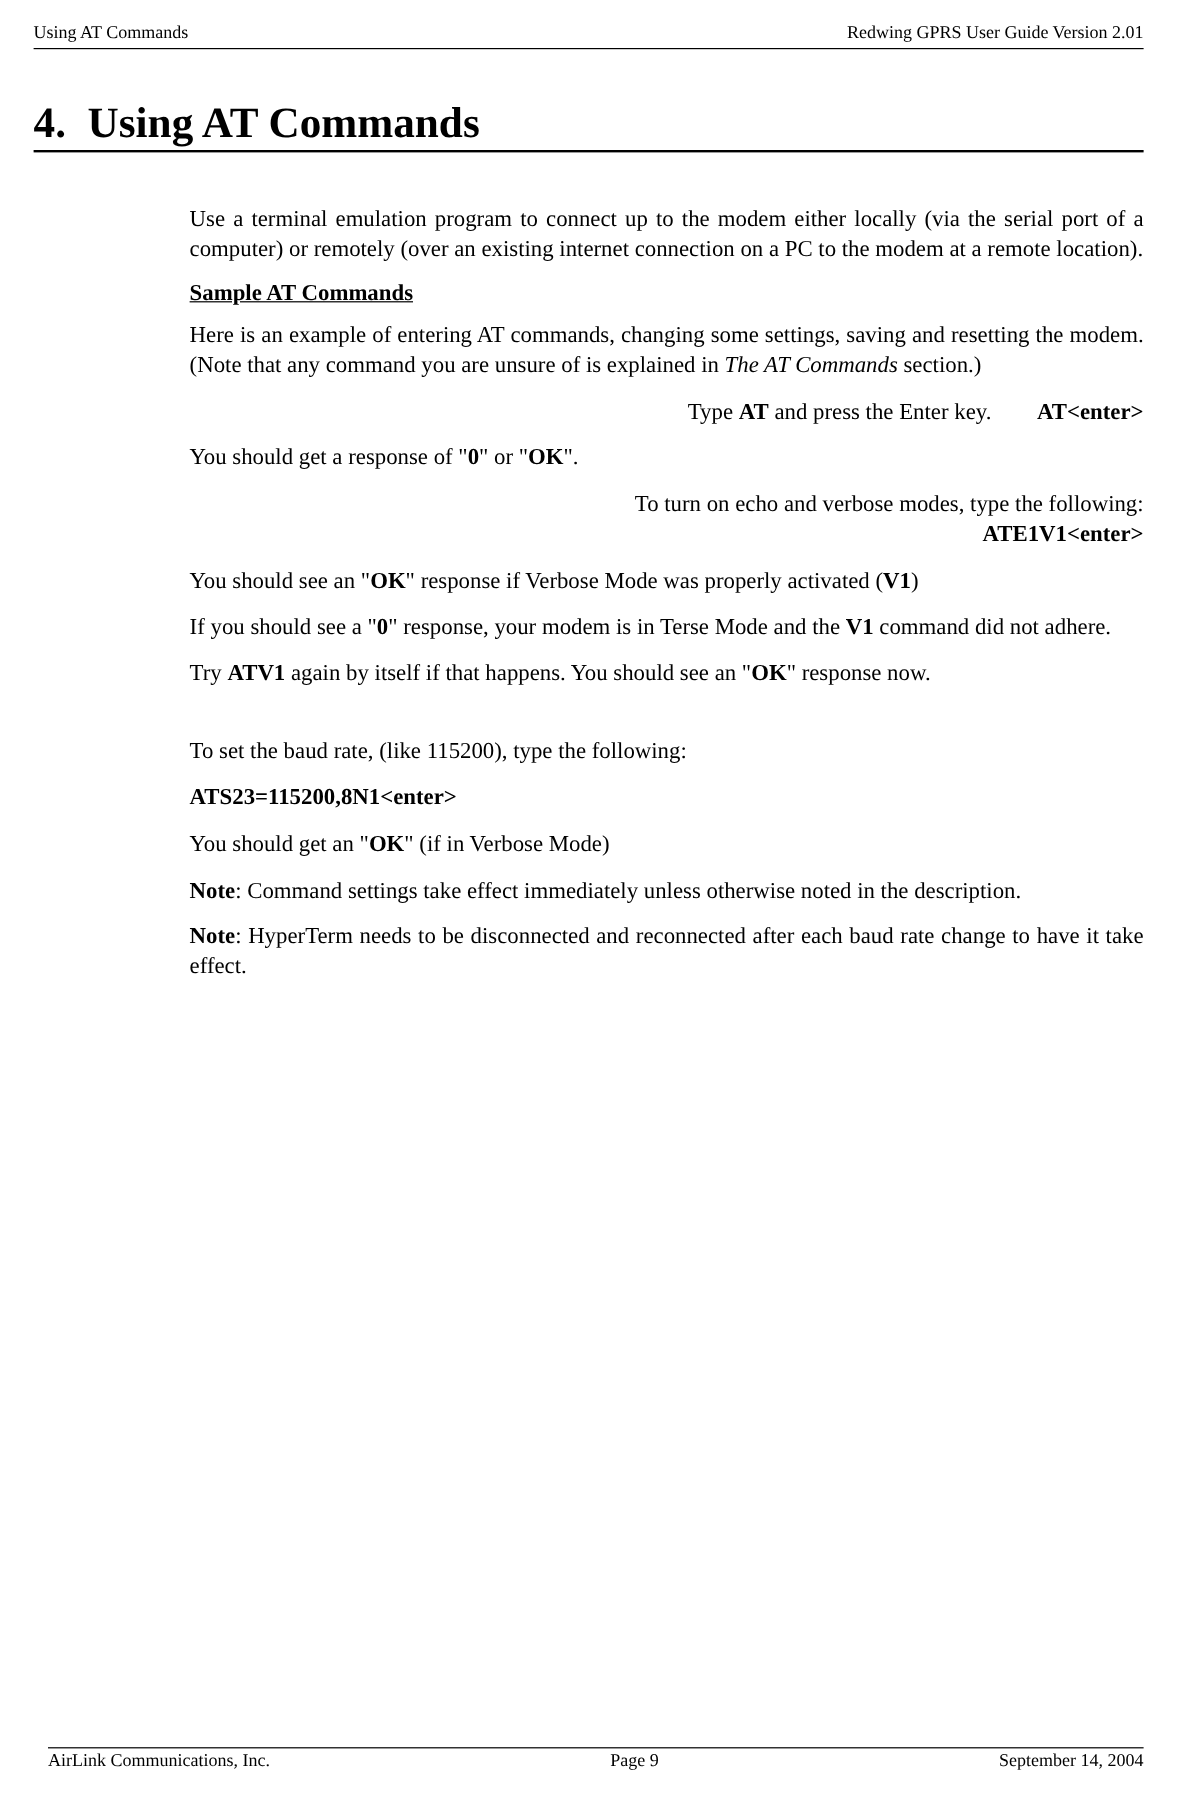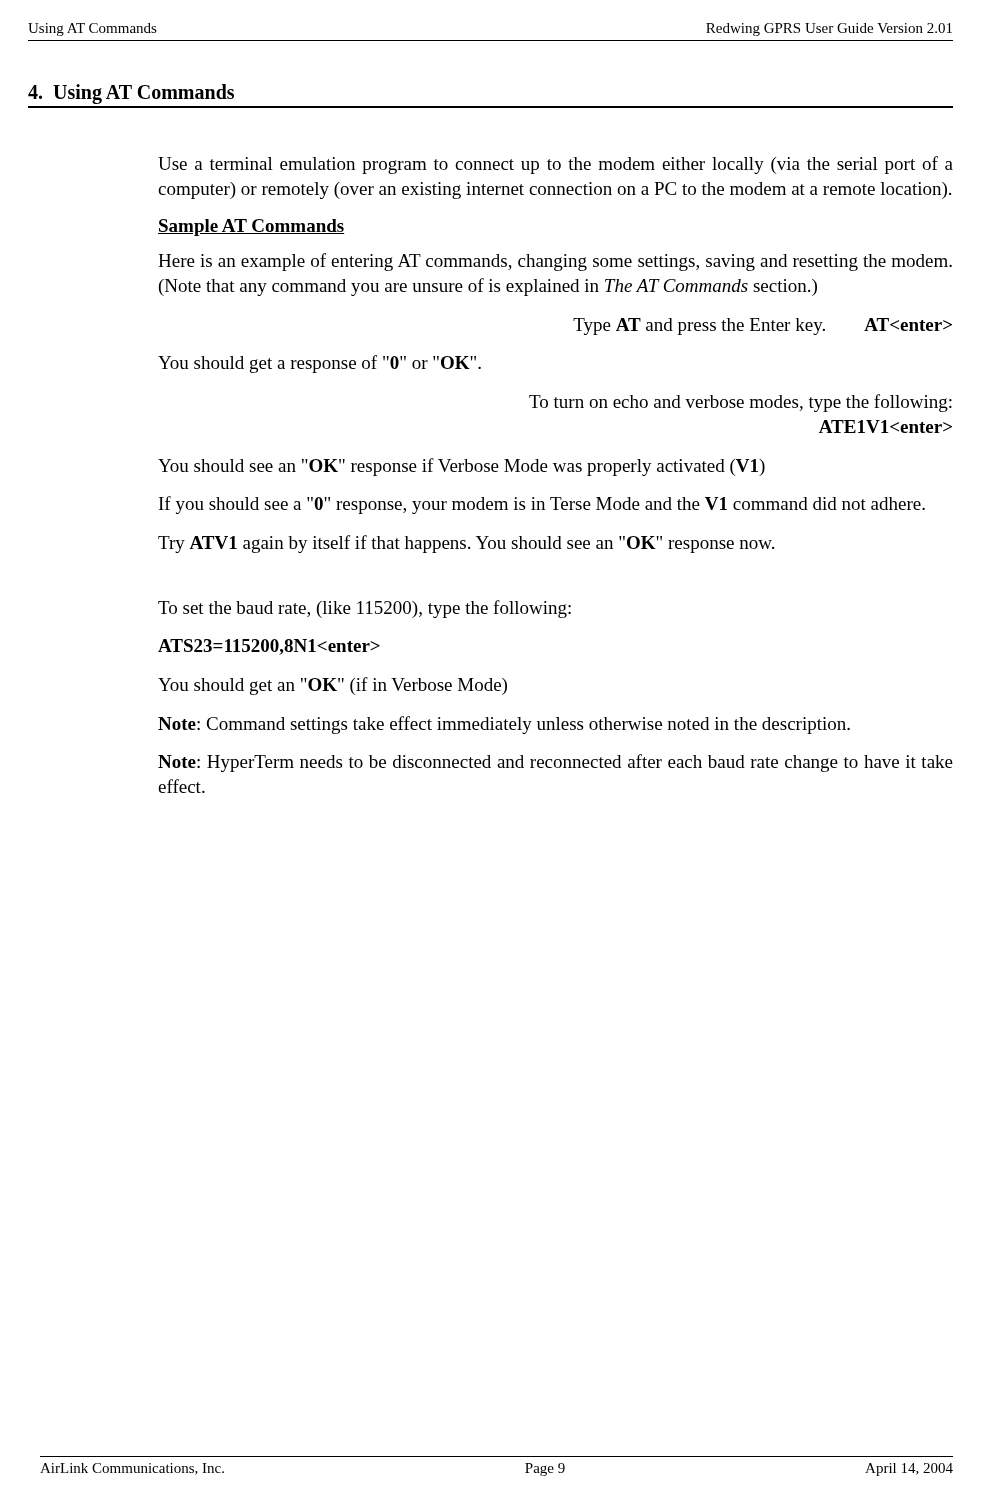--- a/index.html
+++ b/index.html
@@ -18,21 +18,21 @@
     }
     .header {
       display: flex;
       justify-content: space-between;
       font-size: 15px;
       padding-bottom: 3px;
       border-bottom: 1px solid #000;
       margin-bottom: 40px;
     }
     .section-heading {
-      font-size: 20px;
+      font-size: 36px;
       font-weight: bold;
       border-bottom: 2px solid #000;
       padding-bottom: 2px;
       margin-bottom: 14px;
     }
     .content {
       margin-left: 130px;
       margin-right: 0;
       margin-top: 44px;
     }
@@ -135,14 +135,14 @@
 
   <p class="para">
     <strong>Note</strong><span>: HyperTerm needs to be disconnected and reconnected after each baud rate change to have it take effect.</span>
   </p>
 
 </div>
 
 <div class="footer">
   <span>AirLink Communications, Inc.</span>
   <span>Page 9</span>
-  <span>April 14, 2004</span>
+  <span>September 14, 2004</span>
 </div>
 
 </body></html>

